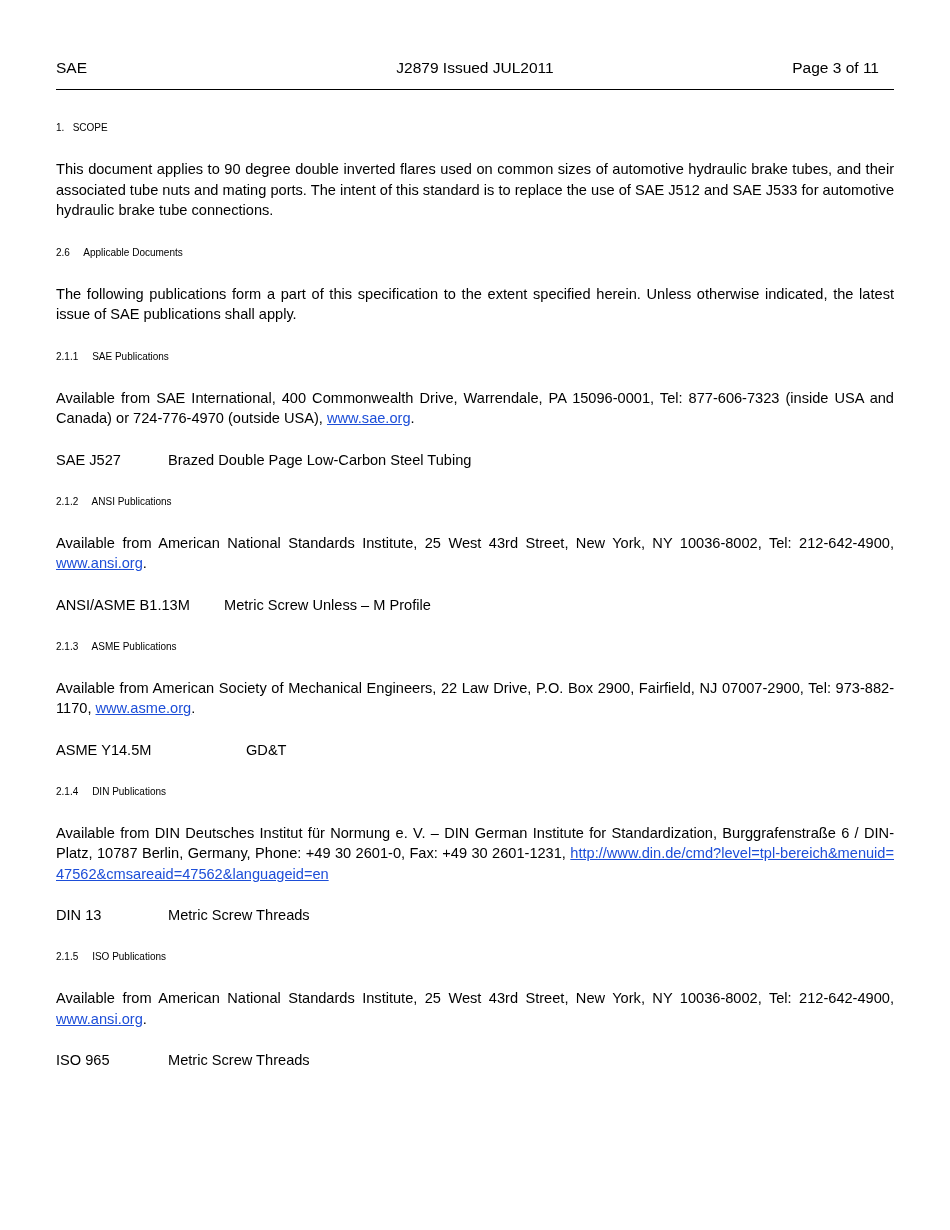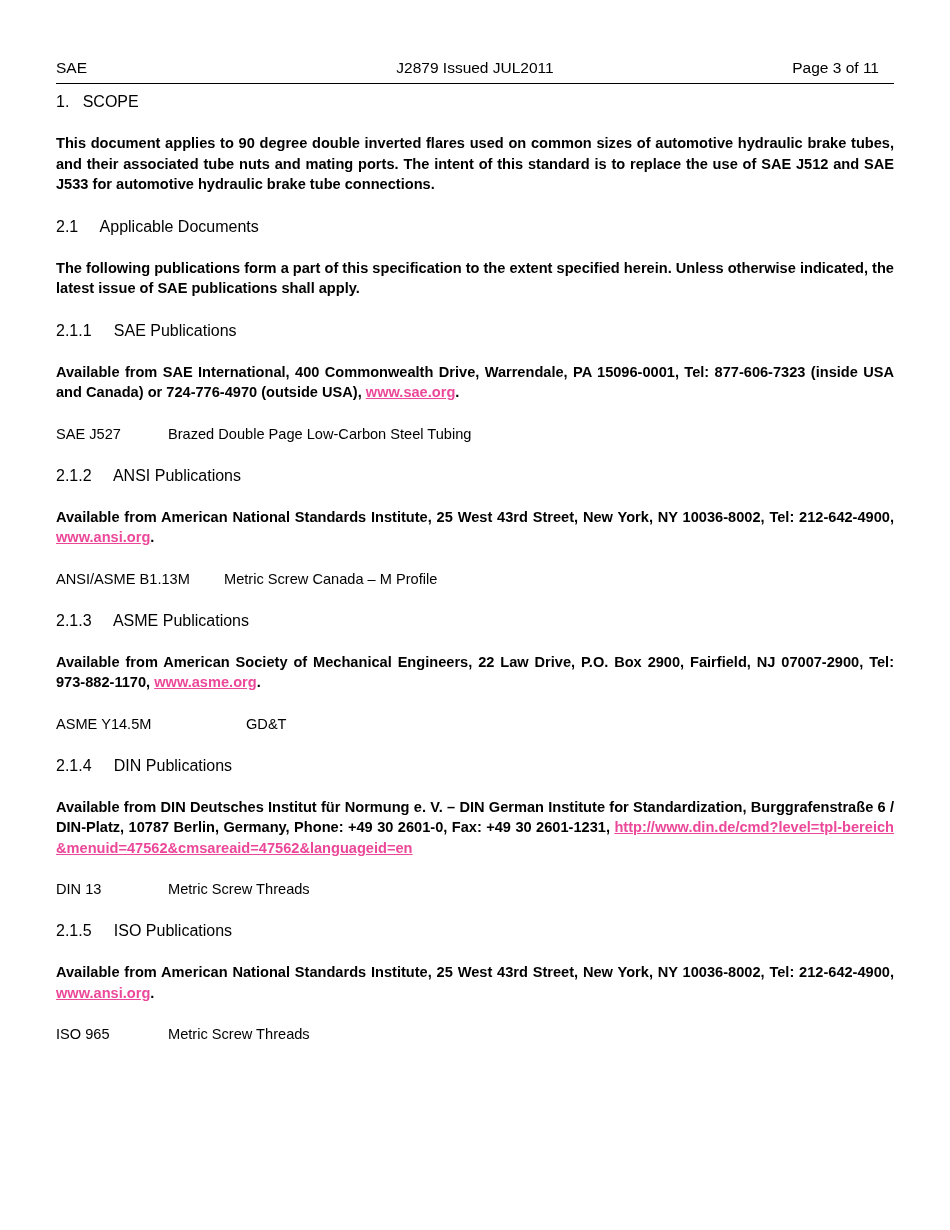--- a/index.html
+++ b/index.html
@@ -30,22 +30,22 @@
   }
 
   
   .doc-header {
     position: relative;
     display: block;
     width: 100%;
     font-size: 15.5px;
     line-height: 20px;
     border-bottom: 1.6px solid #000000;
-    padding-bottom: 3px;
-    margin-bottom: 8px;
+    padding-bottom: 9px;
+    margin-bottom: 28px;
     height: 22px;
   }
   .doc-header .hdr-left {
     position: absolute;
     left: 0;
     top: 0;
     white-space: nowrap;
   }
   .doc-header .hdr-center {
     position: absolute;
@@ -57,46 +57,45 @@
   }
   .doc-header .hdr-right {
     position: absolute;
     right: 15px;
     top: 0;
     white-space: nowrap;
   }
 
   
   .heading-num {
-    font-size: 16px;
+    font-size: 10px;
     line-height: 19px;
     margin: 0 0 22px 0;
     white-space: pre;
   }
   p.body-par {
     font-size: 14.6px;
     line-height: 20.5px;
     margin: 0 0 22px 0;
     text-align: justify;
     text-justify: inter-word;
-    font-weight: bold;
   }
   .std-line {
     font-size: 14.6px;
     line-height: 19px;
     margin: 0 0 22px 0;
     white-space: pre;
   }
   .std-line .std-id {
     display: inline-block;
     min-width: 112px;
   }
 
   a.lnk, .lnk {
-    color: #ec4899;
+    color: #1d4ed8;
     text-decoration: underline;
   }
   .blk-url {
     word-break: break-all;
   }
 </style>
 </head>
 <body>
 
 <div class="page">
@@ -105,30 +104,30 @@
     <div class="doc-header">
       <span class="hdr-left">SAE</span>
       <span class="hdr-center">J2879 Issued JUL2011</span>
       <span class="hdr-right">Page 3 of 11</span>
     </div>
 
     <div class="heading-num">1.   SCOPE</div>
     <p class="body-par">This document applies to 90 degree double inverted flares used on common sizes of automotive hydraulic brake tubes, and their associated tube nuts and mating ports. The intent of this standard is to replace the use of SAE J512 and SAE J533 for automotive hydraulic brake tube connections.</p>
 
 
-    <div class="heading-num">2.1     Applicable Documents</div>
+    <div class="heading-num">2.6     Applicable Documents</div>
     <p class="body-par">The following publications form a part of this specification to the extent specified herein. Unless otherwise indicated, the latest issue of SAE publications shall apply.</p>
 
     <div class="heading-num">2.1.1     SAE Publications</div>
     <p class="body-par"><span>Available from SAE International, 400 Commonwealth Drive, Warrendale, PA 15096-0001, Tel: 877-606-7323 (inside USA and Canada) or 724-776-4970 (outside USA), </span><a class="lnk" href="#">www.sae.org</a><span>.</span></p>
     <div class="std-line"><span class="std-id">SAE J527</span><span>Brazed Double Page Low-Carbon Steel Tubing</span></div>
 
     <div class="heading-num">2.1.2     ANSI Publications</div>
     <p class="body-par"><span>Available from American National Standards Institute, 25 West 43rd Street, New York, NY 10036-8002, Tel: 212-642-4900, </span><a class="lnk" href="#">www.ansi.org</a><span>.</span></p>
-    <div class="std-line"><span class="std-id" style="min-width:168px">ANSI/ASME B1.13M</span><span>Metric Screw Canada – M Profile</span></div>
+    <div class="std-line"><span class="std-id" style="min-width:168px">ANSI/ASME B1.13M</span><span>Metric Screw Unless – M Profile</span></div>
 
     <div class="heading-num">2.1.3     ASME Publications</div>
     <p class="body-par"><span>Available from American Society of Mechanical Engineers, 22 Law Drive, P.O. Box 2900, Fairfield, NJ 07007-2900, Tel: 973-882-1170, </span><a class="lnk" href="#">www.asme.org</a><span>.</span></p>
     <div class="std-line"><span class="std-id" style="min-width:190px">ASME Y14.5M</span><span>GD&amp;T</span></div>
 
     <div class="heading-num">2.1.4     DIN Publications</div>
     <p class="body-par"><span>Available from DIN Deutsches Institut für Normung e. V. – DIN German Institute for Standardization, Burggrafenstraße 6 / DIN-Platz, 10787 Berlin, Germany, Phone: +49 30 2601-0, Fax: +49 30 2601-1231, </span><a class="lnk blk-url" href="#">http://www.din.de/cmd?level=tpl-bereich&amp;menuid=47562&amp;cmsareaid=47562&amp;languageid=en</a></p>
     <div class="std-line"><span class="std-id">DIN 13</span><span>Metric Screw Threads</span></div>
 
     <div class="heading-num">2.1.5     ISO Publications</div>

